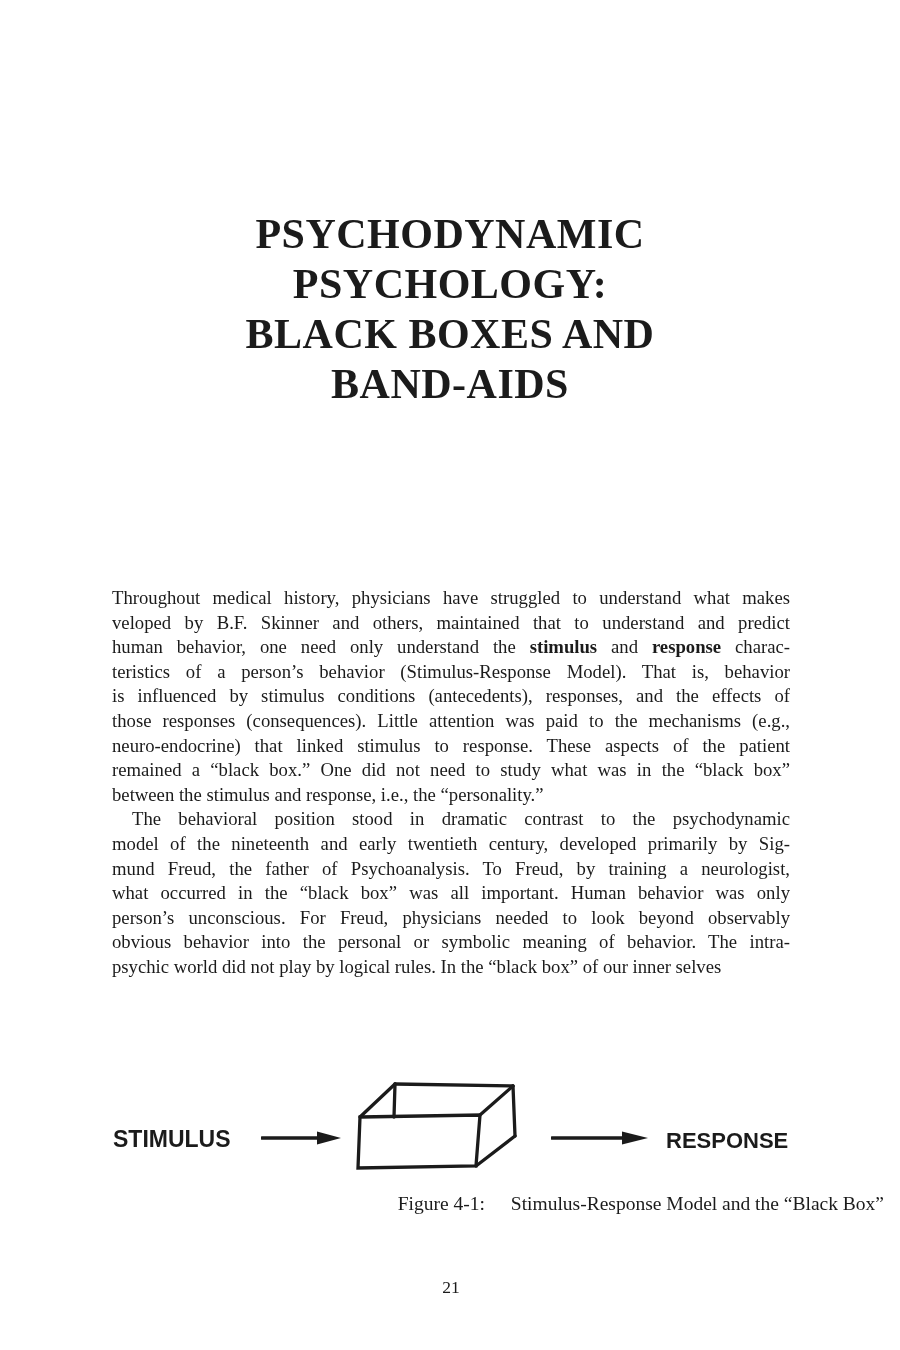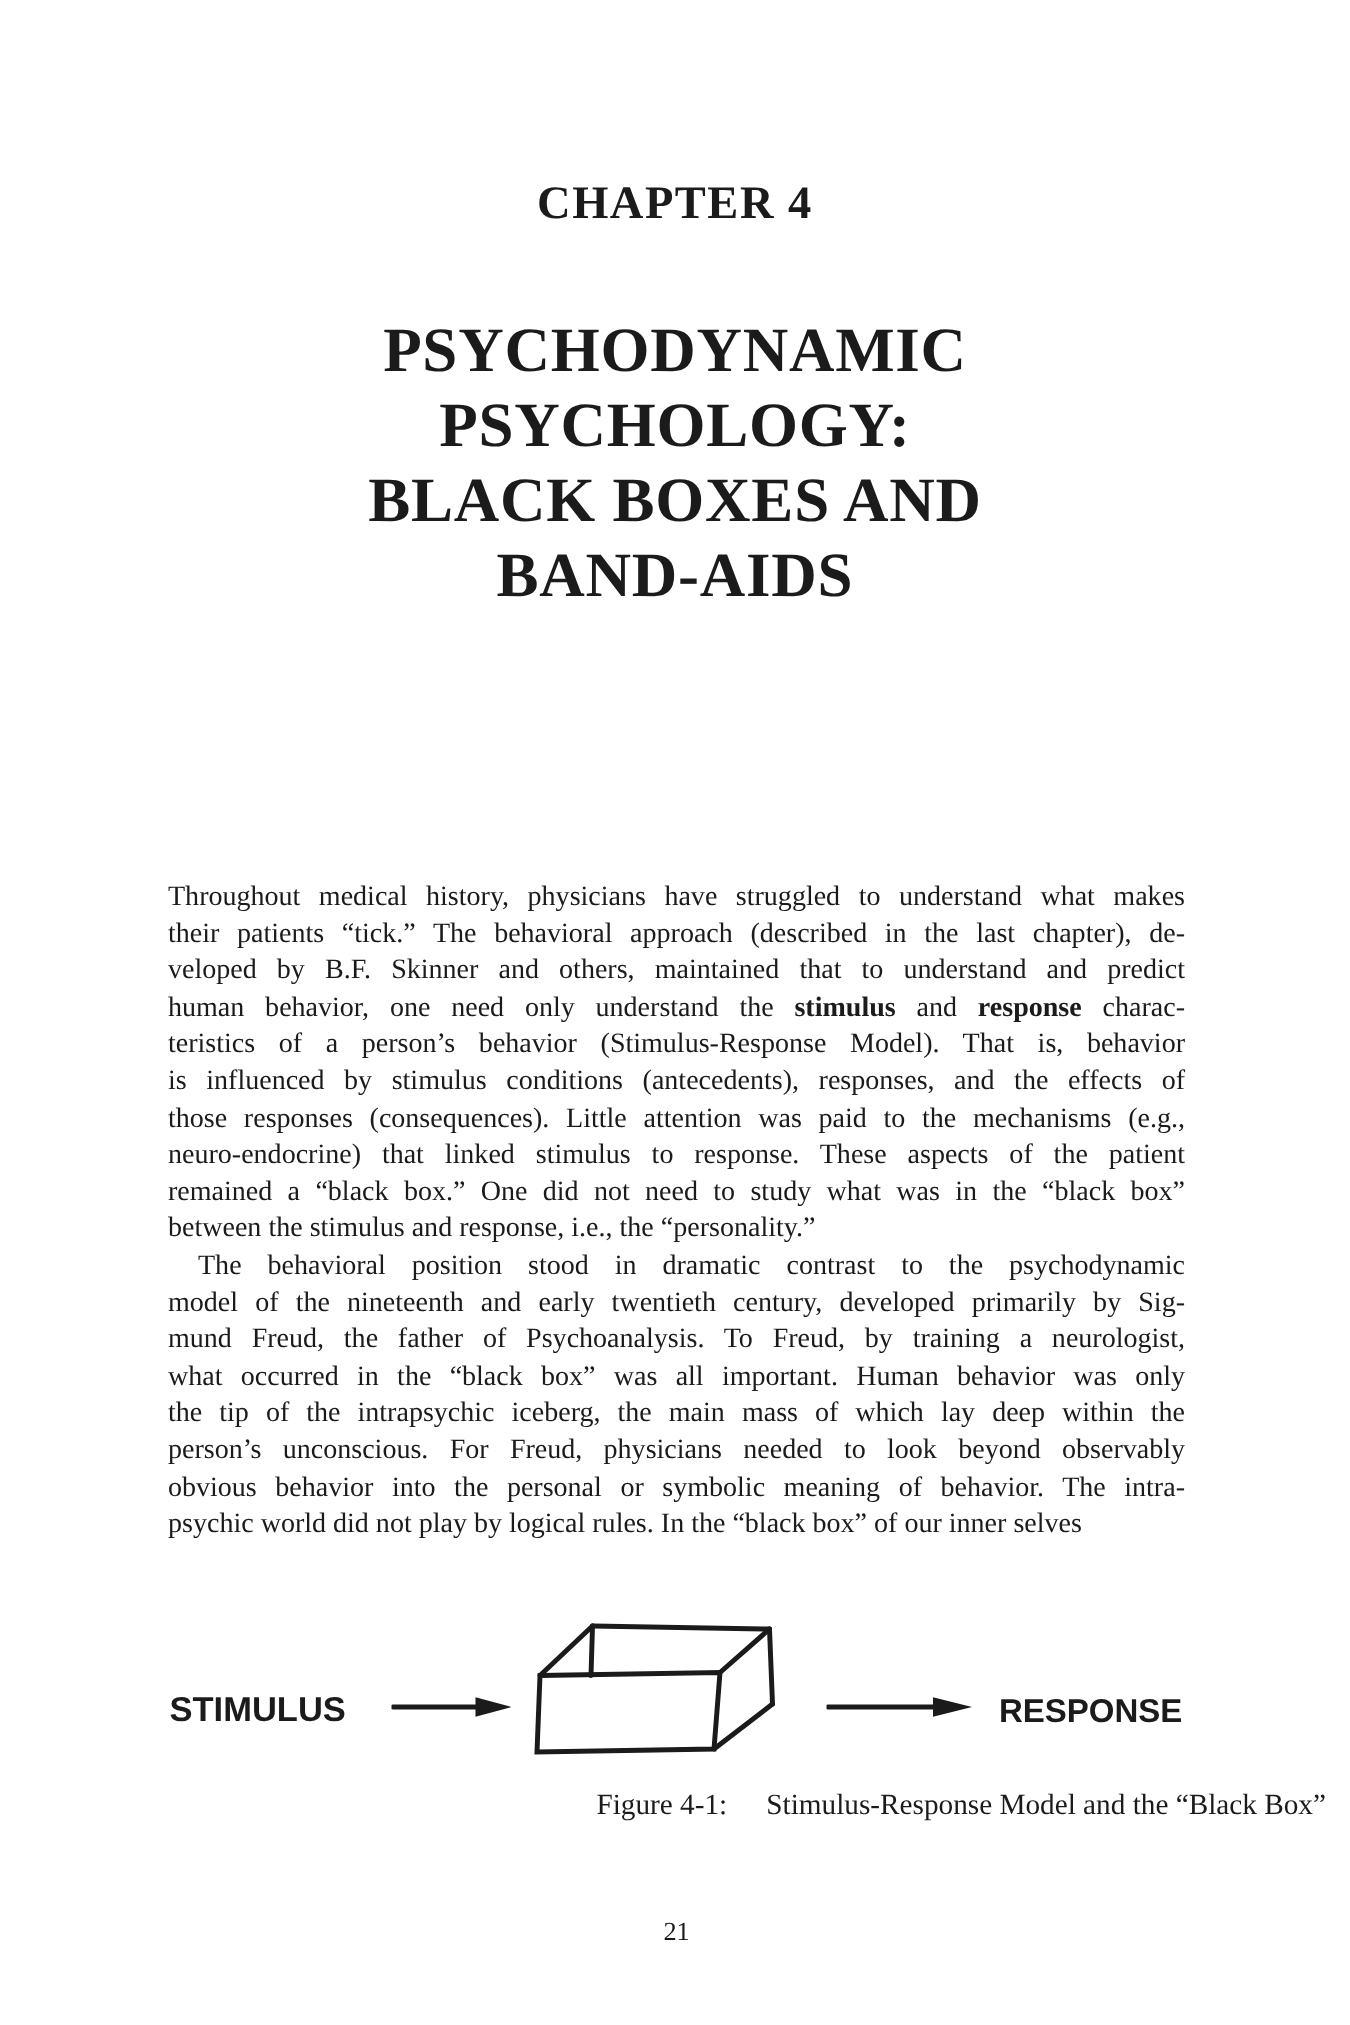--- a/index.html
+++ b/index.html
@@ -85,45 +85,42 @@
     top: 1277px; left: 0; width: 902px;
     text-align: center;
     font-size: 17.5px;
   }
 </style>
 </head>
 <body>
 
 <div class="page">
 
-  <div class="chapter">CHAPTER 4</div>
 
   <div class="title">
     <div>PSYCHODYNAMIC</div>
     <div>PSYCHOLOGY:</div>
     <div>BLACK BOXES AND</div>
     <div>BAND-AIDS</div>
   </div>
 
   <div class="body-text">
       <div class="tline"><span>Throughout medical history, physicians have struggled to understand what makes</span></div>
-      <div class="tline"><span>their patients “tick.” The behavioral approach (described in the last chapter), de-</span></div>
       <div class="tline"><span>veloped by B.F. Skinner and others, maintained that to understand and predict</span></div>
       <div class="tline"><span>human behavior, one need only understand the </span><b>stimulus</b><span> and </span><b>response</b><span> charac-</span></div>
       <div class="tline"><span>teristics of a person’s behavior (Stimulus-Response Model). That is, behavior</span></div>
       <div class="tline"><span>is influenced by stimulus conditions (antecedents), responses, and the effects of</span></div>
       <div class="tline"><span>those responses (consequences). Little attention was paid to the mechanisms (e.g.,</span></div>
       <div class="tline"><span>neuro-endocrine) that linked stimulus to response. These aspects of the patient</span></div>
       <div class="tline"><span>remained a “black box.” One did not need to study what was in the “black box”</span></div>
       <div class="tline last"><span>between the stimulus and response, i.e., the “personality.”</span></div>
       <div class="tline indent"><span>The behavioral position stood in dramatic contrast to the psychodynamic</span></div>
       <div class="tline"><span>model of the nineteenth and early twentieth century, developed primarily by Sig-</span></div>
       <div class="tline"><span>mund Freud, the father of Psychoanalysis. To Freud, by training a neurologist,</span></div>
       <div class="tline"><span>what occurred in the “black box” was all important. Human behavior was only</span></div>
-      <div class="tline"><span>the tip of the intrapsychic iceberg, the main mass of which lay deep within the</span></div>
       <div class="tline"><span>person’s unconscious. For Freud, physicians needed to look beyond observably</span></div>
       <div class="tline"><span>obvious behavior into the personal or symbolic meaning of behavior. The intra-</span></div>
       <div class="tline last"><span>psychic world did not play by logical rules. In the “black box” of our inner selves</span></div>
     </div>
 
   <span class="figlabel stim">STIMULUS</span>
 
   <svg class="fig-svg a1" width="80" height="16" viewBox="0 0 80 16">
     <line x1="1" y1="8" x2="60" y2="8"></line>
     <polygon points="56,1.5 80,8 56,14.5"></polygon>

